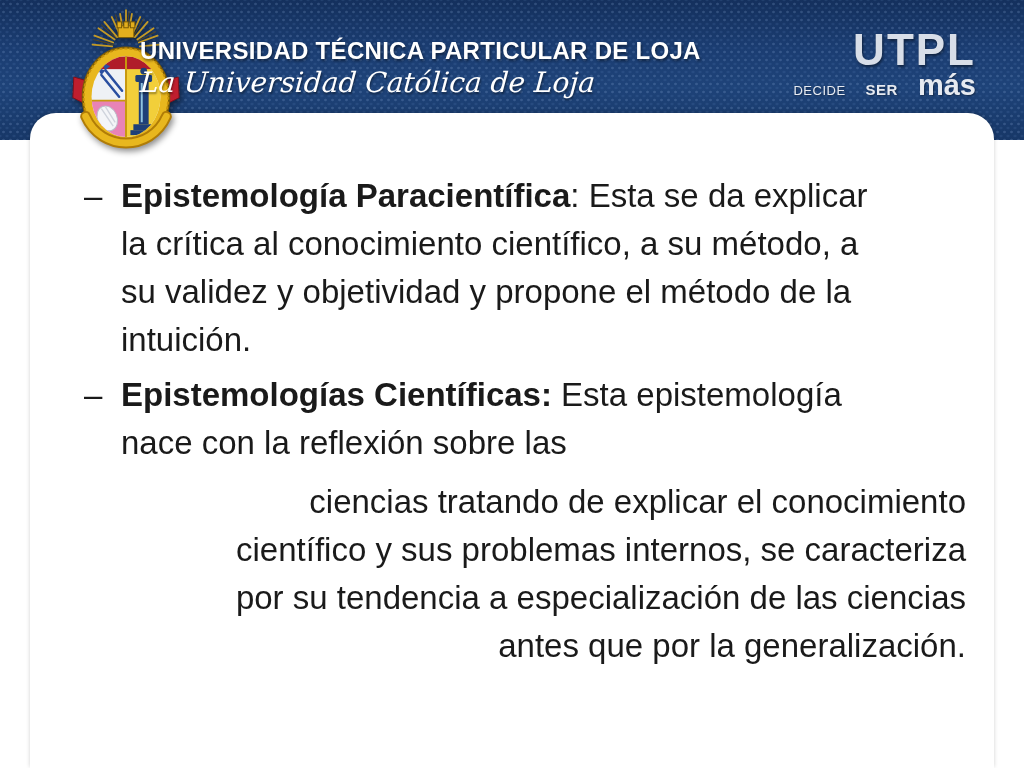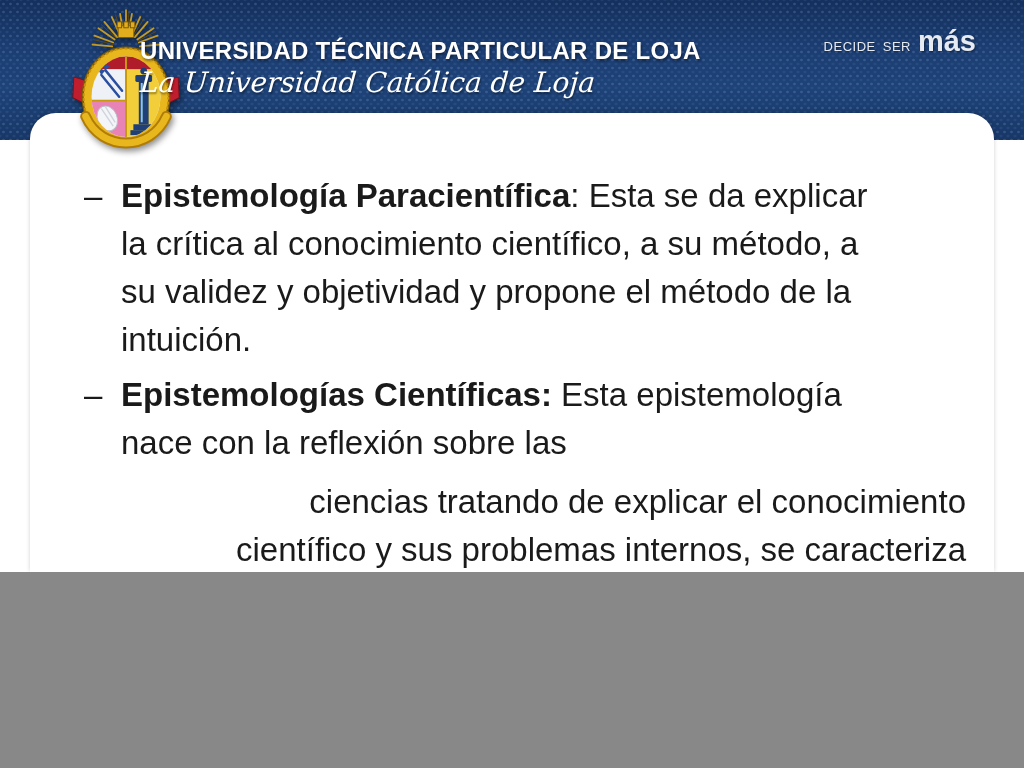--- a/index.html
+++ b/index.html
@@ -1,17 +1,17 @@
 <!DOCTYPE html>
 <html><head>
 <meta charset="utf-8">
 <style>
   html,body{margin:0;padding:0;background:#888;}
   .slide{
-    position:relative;width:1024px;height:572px;margin:0 auto;
+    position:relative;width:1024px;height:768px;margin:0 auto;
     background:#ffffff;overflow:hidden;
     font-family:"Liberation Sans",sans-serif;
   }
   
   .band{
     position:absolute;left:0;top:0;width:1024px;height:140px;
     background:
       radial-gradient(rgba(150,180,225,0.22) 1px, transparent 1.4px),
       radial-gradient(rgba(120,160,215,0.14) 1px, transparent 1.4px),
       linear-gradient(180deg,#14305d 0%,#1b3d72 35%,#1e4379 62%,#173767 100%);
@@ -43,25 +43,25 @@
   }
   
   .brand{
     position:absolute;right:48px;top:28px;text-align:right;color:#d8dee8;
   }
   .brand-acronym{
     font-size:44px;font-weight:bold;line-height:1;letter-spacing:2px;
     text-shadow:1px 2px 3px rgba(0,0,0,0.45);
   }
   .brand-slogan{
-    display:flex;align-items:baseline;justify-content:flex-end;gap:7px;
+    display:flex;align-items:baseline;justify-content:flex-end;gap:20px;
     margin-top:0;color:#e6eaf1;text-shadow:1px 1px 2px rgba(0,0,0,0.4);
   }
   .slogan-decide{font-size:13px;letter-spacing:0.5px;}
-  .slogan-ser{font-size:13px;font-weight:normal;letter-spacing:0.5px;}
+  .slogan-ser{font-size:15px;font-weight:bold;letter-spacing:0.5px;}
   .slogan-mas{font-size:29px;font-weight:bold;line-height:0.9;}
   
   .content{
     position:absolute;left:84px;top:172px;width:882px;
     color:#1a1a1a;font-size:33px;line-height:48px;
   }
   .bullet{display:flex;align-items:flex-start;}
   .bullet + .bullet{margin-top:7px;}
   .bullet-dash{flex:0 0 37px;}
   .bullet-text{flex:1;white-space:pre-line;}
@@ -154,20 +154,21 @@
       <path d="M24,114 C40,150 90,150 106,114" fill="none" stroke="#e8b71e" stroke-width="7" stroke-linecap="round"></path>
     </svg>
   </div>
 
   <div class="head-text">
     <div class="uni-title">UNIVERSIDAD TÉCNICA PARTICULAR DE LOJA</div>
     <div class="tagline">La Universidad Católica de Loja</div>
   </div>
 
   <div class="brand">
+    <div class="brand-acronym">UTPL</div>
     <div class="brand-slogan">
       <span class="slogan-decide">DECIDE</span>
       <span class="slogan-ser">SER</span>
       <span class="slogan-mas">más</span>
     </div>
   </div>
 
   <div class="content">
 
     <div class="bullet">

